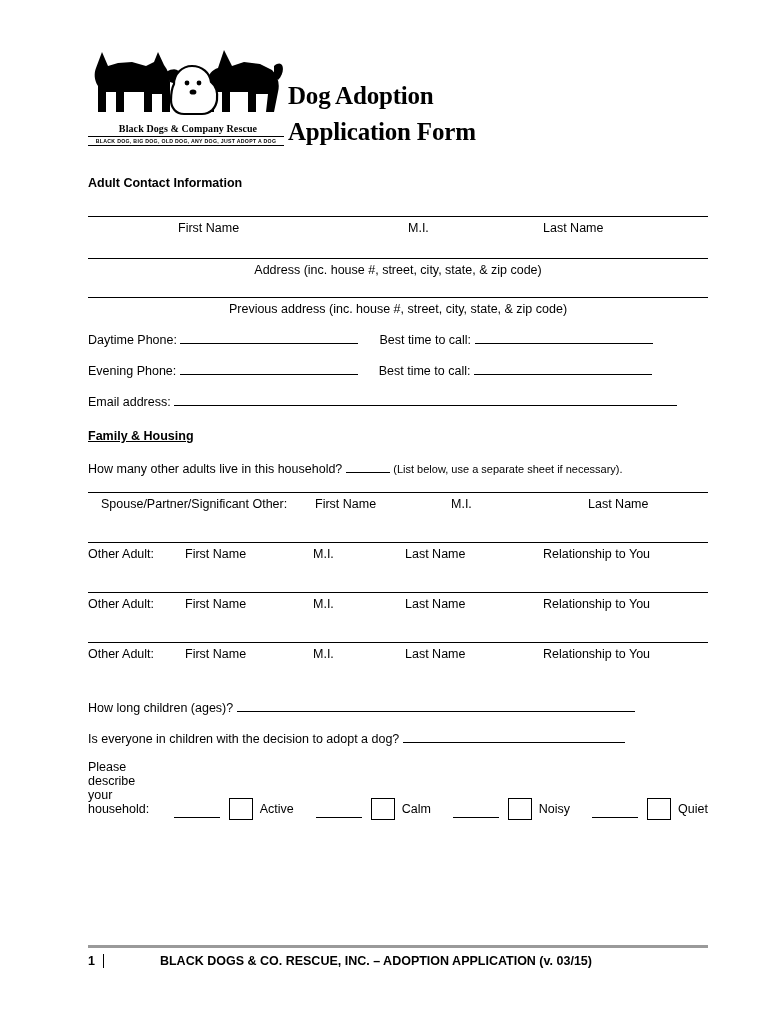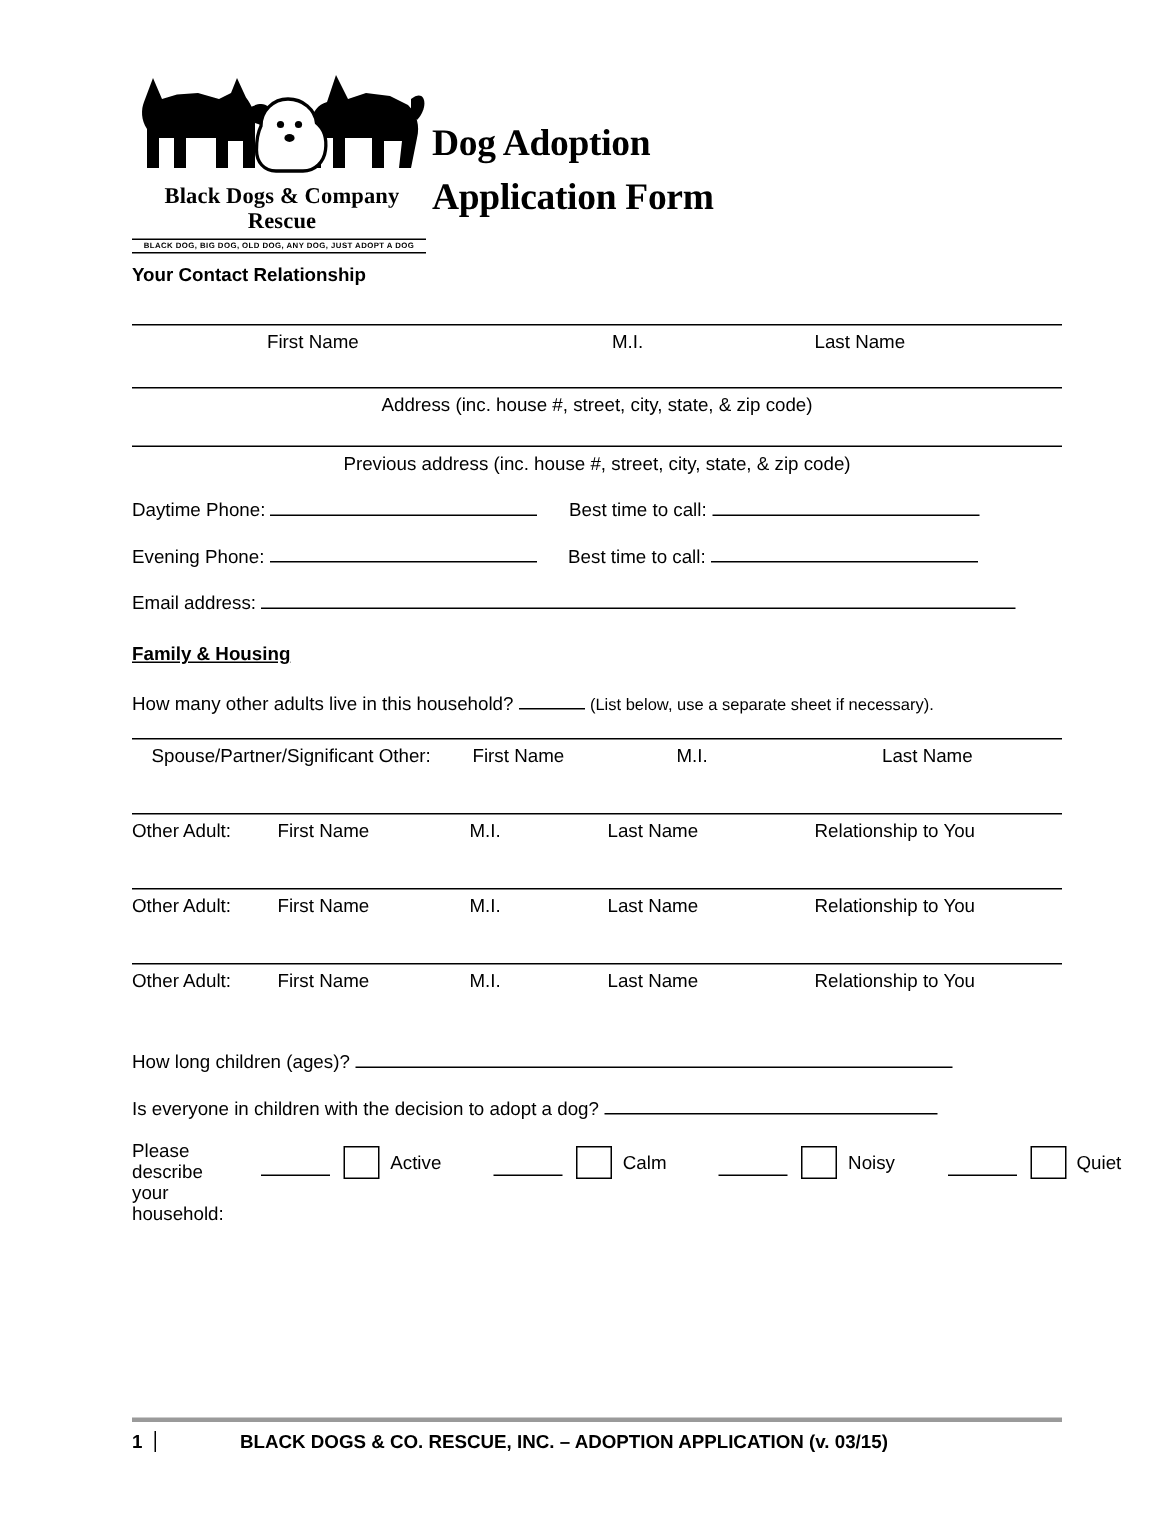--- a/index.html
+++ b/index.html
@@ -35,21 +35,21 @@
     padding-top: 6px;
   }
   .logo-art {
     width: 196px;
     height: 80px;
     position: relative;
   }
   .logo-caption {
     font-family: "Liberation Serif", serif;
     font-weight: bold;
-    font-size: 15px;
+    font-size: 10px;
     text-align: center;
     letter-spacing: 0.1px;
     margin-top: 1px;
   }
   .logo-subcaption {
     font-size: 5.2px;
     font-weight: bold;
     text-align: center;
     letter-spacing: 0.3px;
     margin-top: 2px;
@@ -118,22 +118,22 @@
   }
 
   .gap-24 { height: 24px; }
   .gap-16 { height: 16px; }
 
   
   .checkrow {
     font-size: 12.5px;
     margin-top: 14px;
     display: flex;
-    align-items: flex-start;
-    gap: 17px;
+    align-items: flex-end;
+    gap: 4px;
   }
   .checkrow .lead { margin-right: 8px; }
   .chk {
     display: inline-block;
     width: 22px;
     height: 20px;
     border: 1.5px solid #000;
     margin: 0 2px 0 6px;
     position: relative;
     top: 4px;
@@ -204,21 +204,21 @@
       <div class="logo-caption">Black Dogs &amp; Company Rescue</div>
       <div class="logo-subcaption">BLACK DOG, BIG DOG, OLD DOG, ANY DOG, JUST ADOPT A DOG</div>
     </div>
 
     <div class="title-block">
       <div class="title-line">Dog Adoption</div>
       <div class="title-line">Application Form</div>
     </div>
   </div>
 
-  <div class="section-title">Your Contact Relationship</div>
+  <div class="section-title">Adult Contact Information</div>
 
   <div class="gap-24"></div>
   <div class="rule"></div>
   <div class="row-labels">
     <span style="left:90px">First Name</span>
     <span style="left:320px">M.I.</span>
     <span style="left:455px">Last Name</span>
   </div>
 
   <div class="gap-16"></div>

